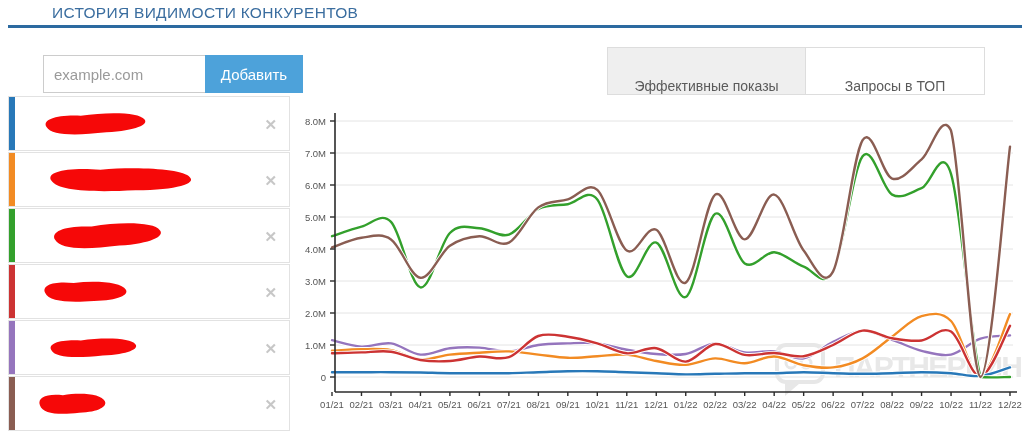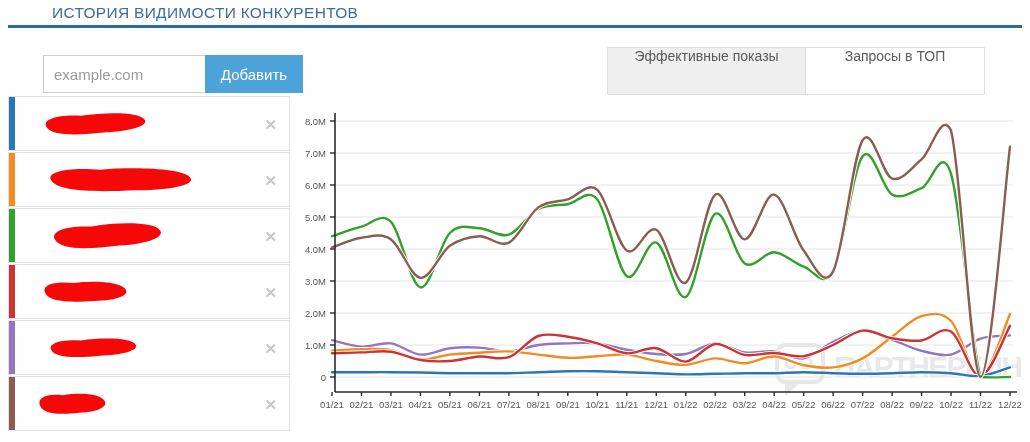--- a/index.html
+++ b/index.html
@@ -22,21 +22,21 @@
     margin-left:33px;
   }
   .domain-input::placeholder{color:#9a9a9a;}
   .add-btn{
     position:absolute;left:197px;top:55px;width:98px;height:38px;background:#4da2da;
     color:#fff;border:none;font-size:15px;cursor:pointer;font-family:"Liberation Sans",sans-serif;margin-left:8px;
   }
   
   .tab{
     position:absolute;top:47px;height:48px;box-sizing:border-box;border:1px solid #ddd;
-    display:flex;align-items:flex-start;justify-content:center;font-size:14px;color:#5a5a5a;
+    display:flex;align-items:flex-end;justify-content:center;font-size:14px;color:#5a5a5a;
     background:#fff;cursor:pointer;
   }
   .tab.active{background:#efefef;}
   .tab1{left:607px;width:199px;}
   .tab2{left:805px;width:180px;}
   
   .comp-list{position:absolute;left:8px;top:96px;width:282px;}
   .comp-row{
     position:relative;height:55px;margin-bottom:1px;background:#fff;
     border:1px solid #e2e2e2;box-sizing:border-box;

